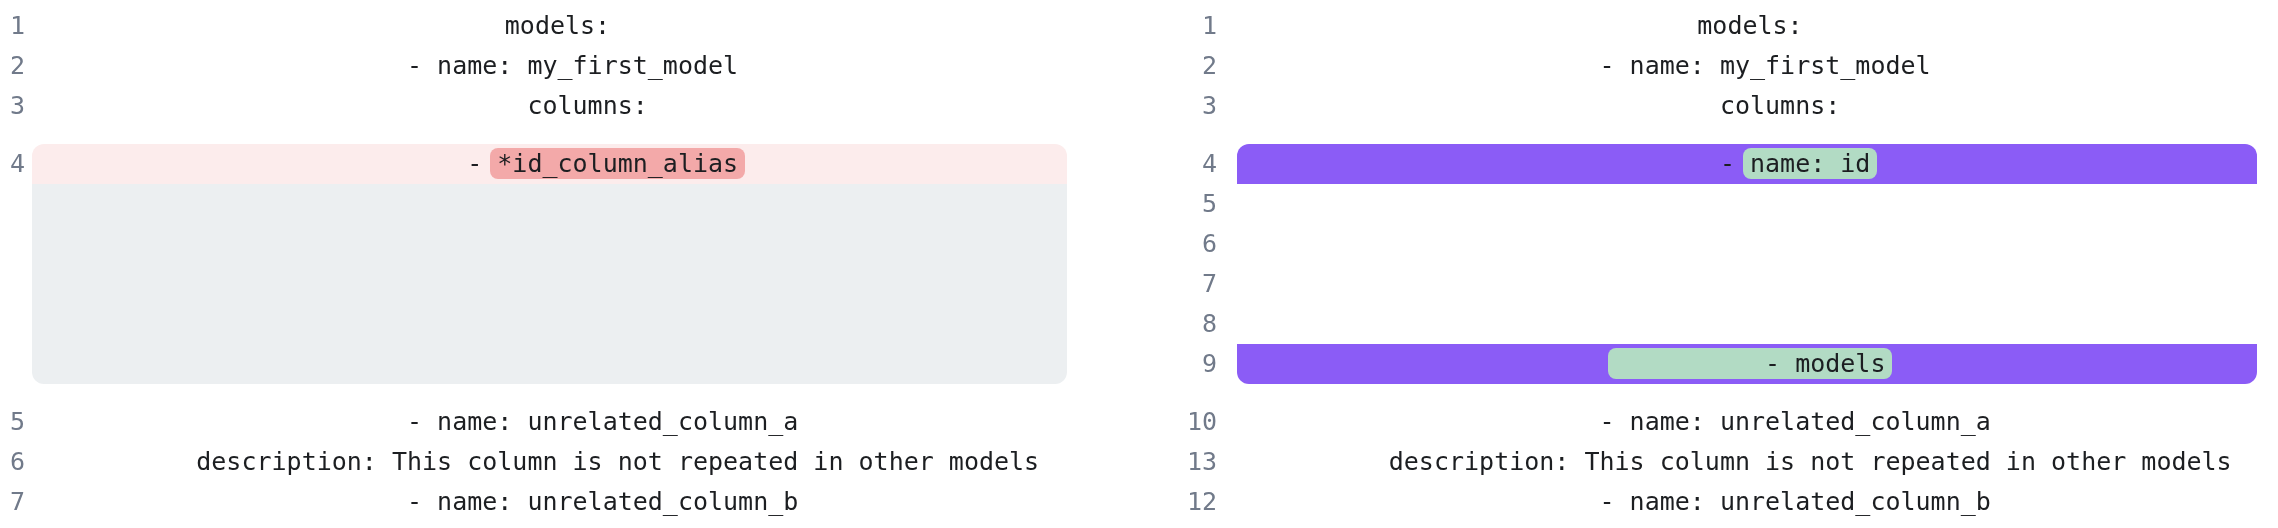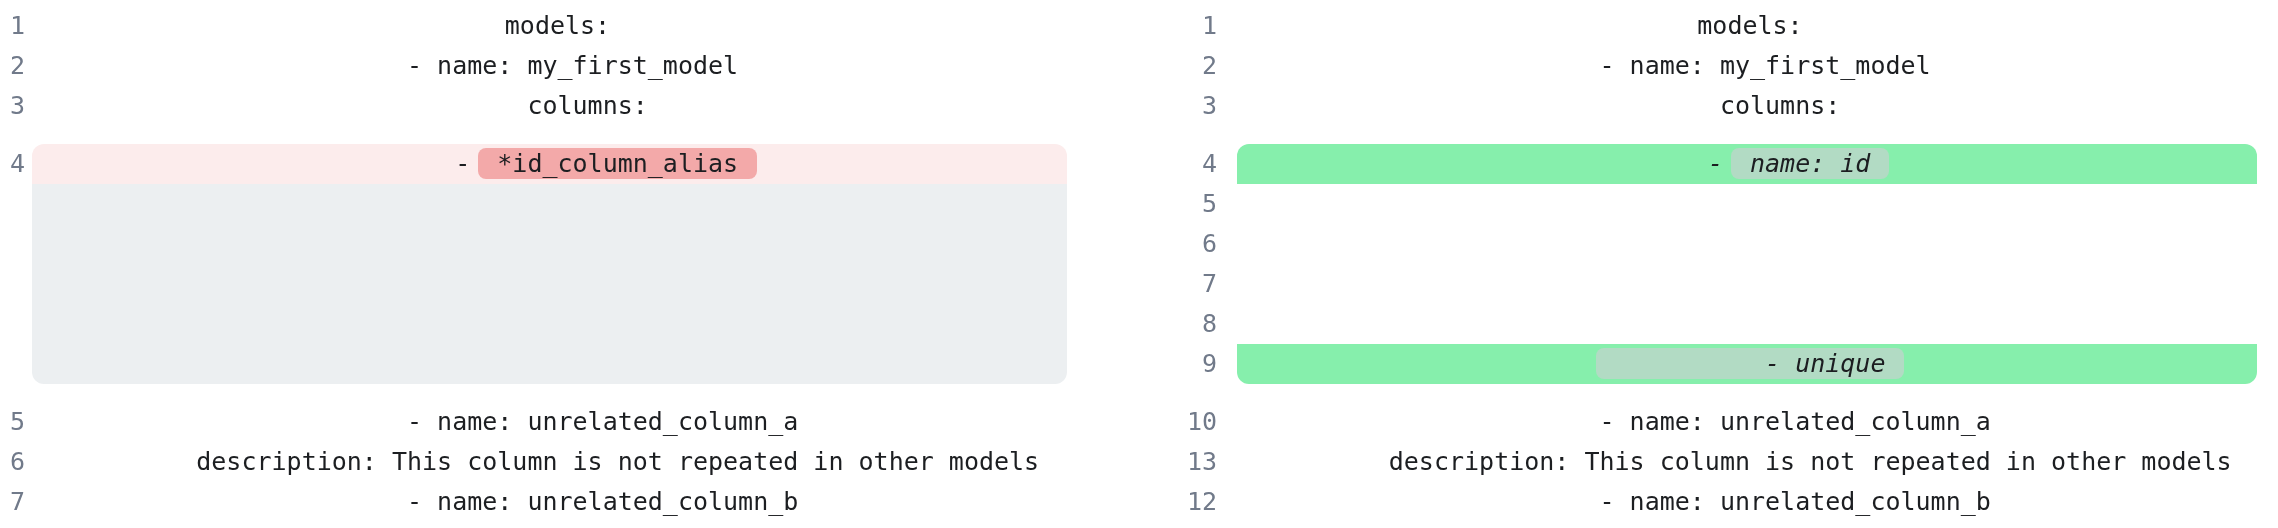--- a/index.html
+++ b/index.html
@@ -26,25 +26,25 @@
   #panel-left  .band { margin-left: 7px;  margin-right: 72px; padding-left: 16px; }
   #panel-right .band { margin-left: 20px; margin-right: 21px; padding-left: 6px; }
 
   .blk-top    { margin-top: 18px; }
   .blk-bottom { margin-bottom: 18px; }
 
   .bg-removed { background: #fcecec; border-radius: 12px 12px 0 0; }
   .line.spacer-row { height: 200px; }
   .bg-spacer  { background: #eceff1; border-radius: 0 0 12px 12px; }
 
-  .bg-added { background: #86efac; font-style: italic; }
+  .bg-added { background: #8b5cf6; }
   .bg-added-first { border-radius: 12px 12px 0 0; }
   .bg-added-last  { border-radius: 0 0 12px 12px; }
 
-  .pill { padding: 1px 19px; margin: 0 -7px; border-radius: 8px; }
+  .pill { padding: 1px 7px; margin: 0 -7px; border-radius: 8px; }
   .pill-removed { background: #f3a9a9; }
   .pill-added   { background: #b2dbc4; }
 </style>
 </head>
 <body>
 
 <div class="stage">
 
   <div class="panel" id="panel-left">
 
@@ -112,21 +112,21 @@
       <span class="num">6</span>
     </div>
     <div class="line">
       <span class="num">7</span>
     </div>
     <div class="line">
       <span class="num">8</span>
     </div>
     <div class="line blk-bottom">
       <span class="num">9</span>
-      <span class="band bg-added bg-added-last"><span class="pill pill-added">          - unique</span></span>
+      <span class="band bg-added bg-added-last"><span class="pill pill-added">          - models</span></span>
     </div>
 
     <div class="line">
       <span class="num">10</span>
       <span class="band">      - name: unrelated_column_a</span>
     </div>
     <div class="line">
       <span class="num">13</span>
       <span class="band">        description: This column is not repeated in other models</span>
     </div>

